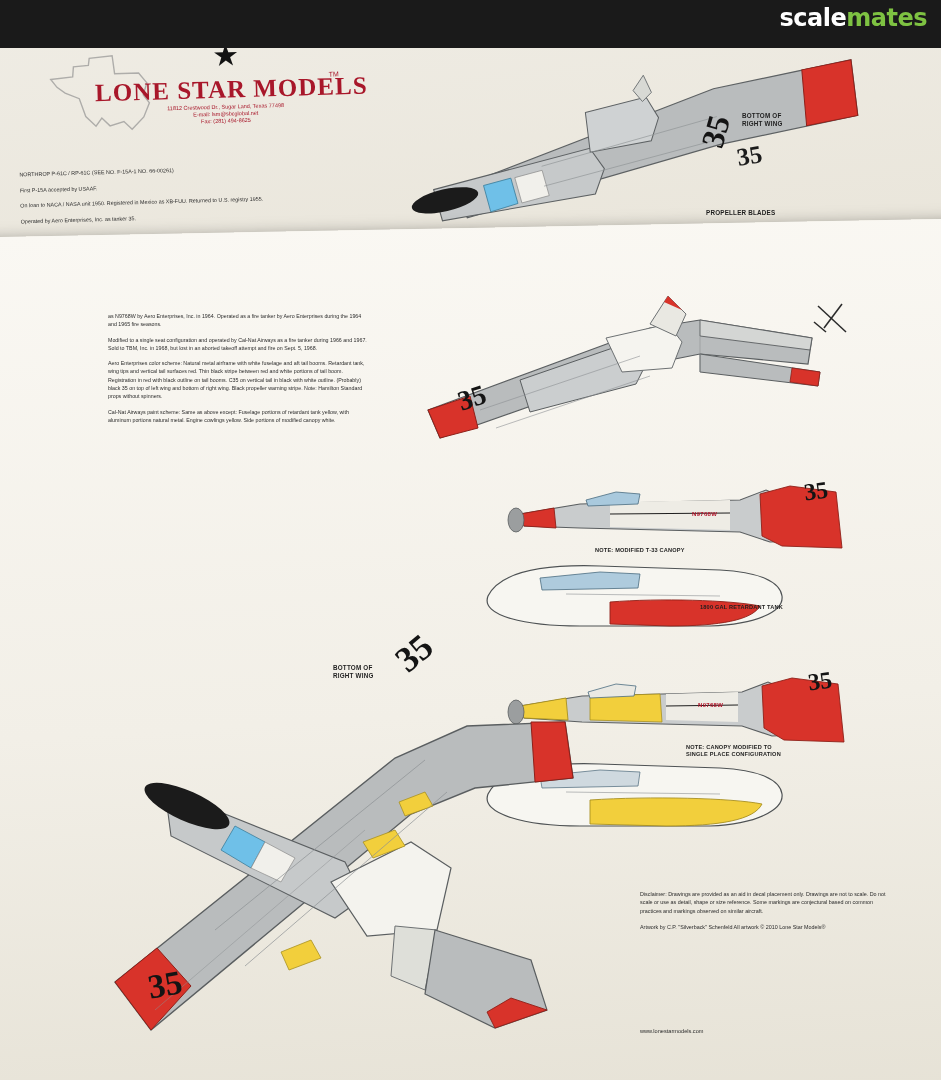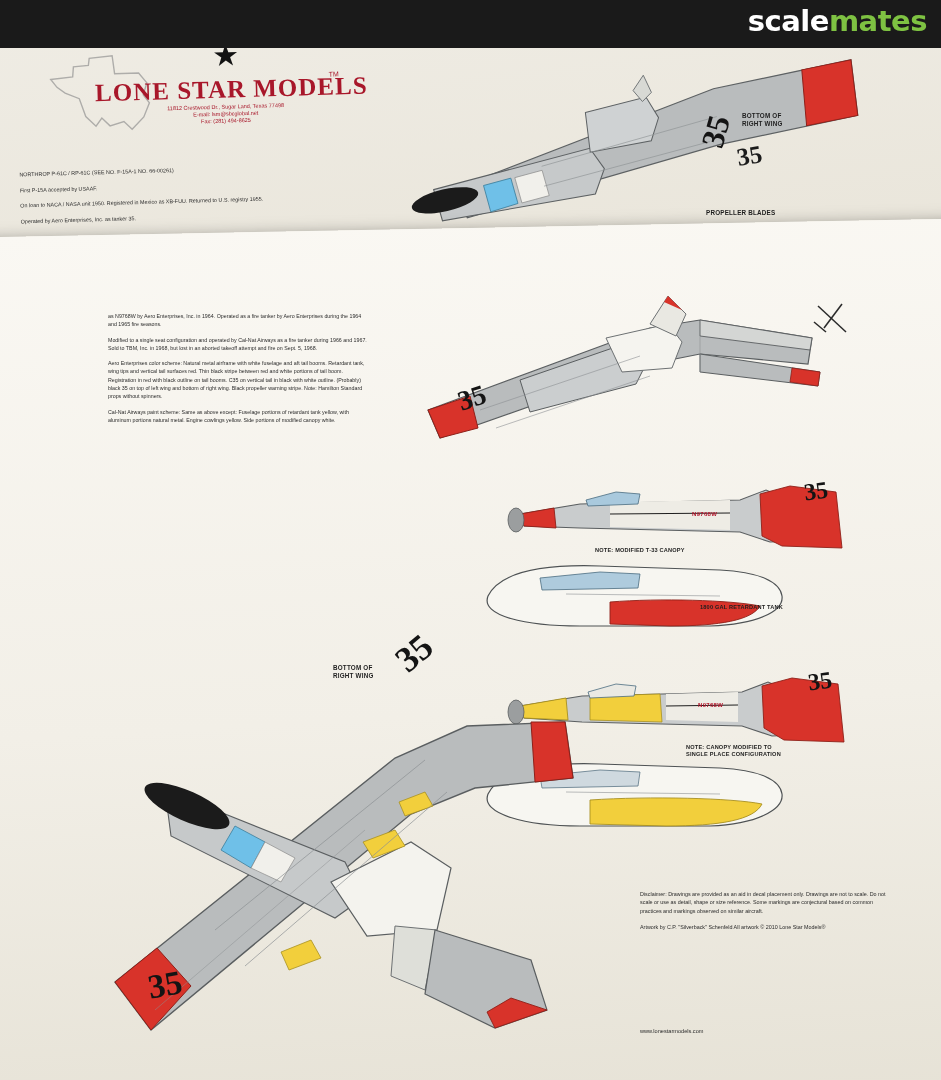--- a/index.html
+++ b/index.html
@@ -22,21 +22,21 @@
   .wm-bar {
     position: absolute;
     left: 0; top: 0;
     width: 941px; height: 48px;
     background: #1a1a1a;
     z-index: 60;
   }
   .wm-text {
     position: absolute;
     right: 14px; top: 4px;
-    font-size: 29px;
+    font-size: 24px;
     font-weight: bold;
     letter-spacing: -0.5px;
     z-index: 61;
     font-family: "DejaVu Sans", sans-serif;
   }
   .wm-text .scale { color: #ffffff; }
   .wm-text .mates { color: #7ec242; }
 
   
   .desk {

